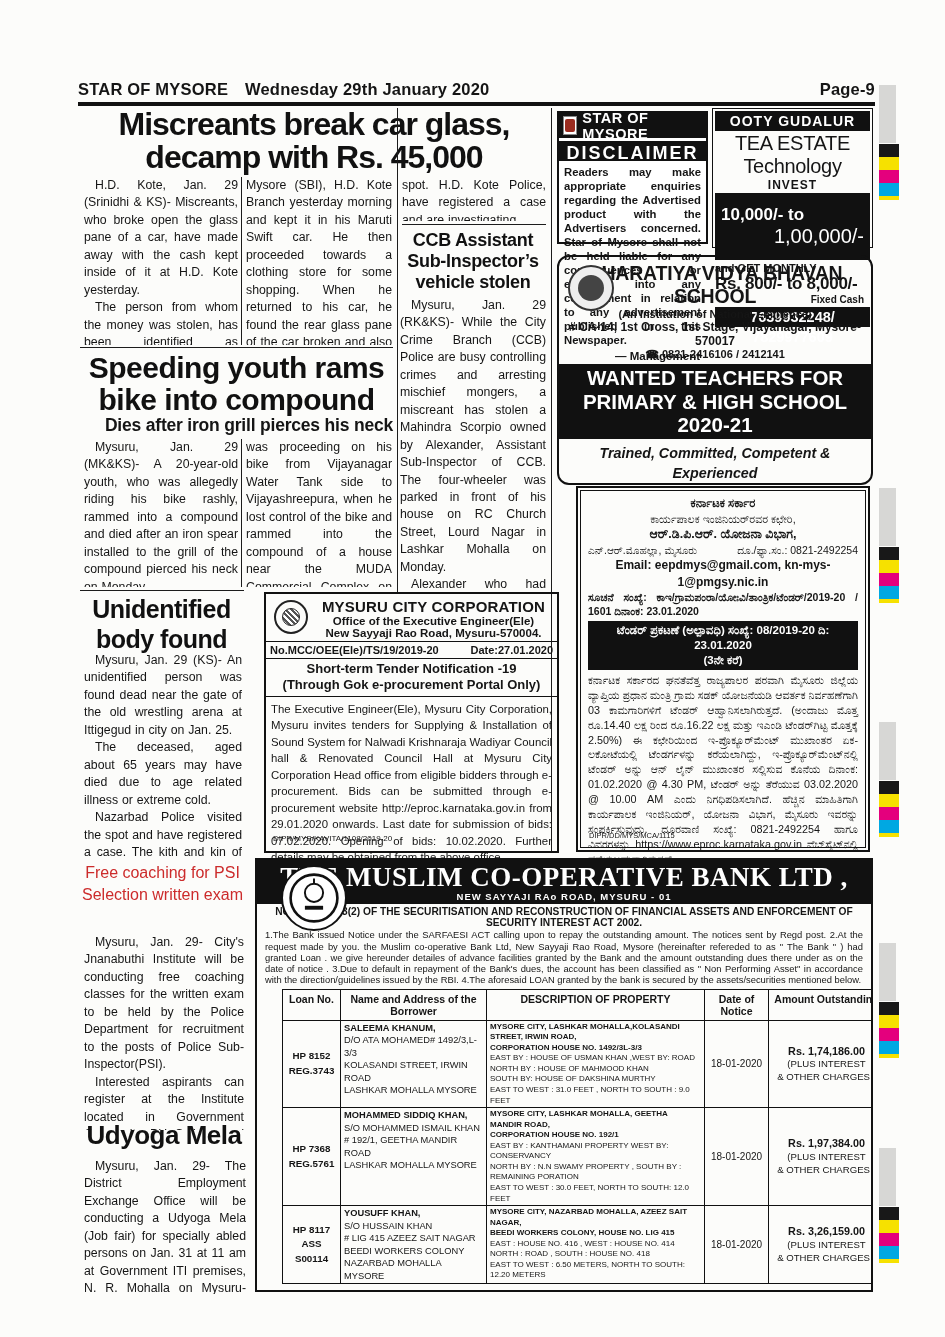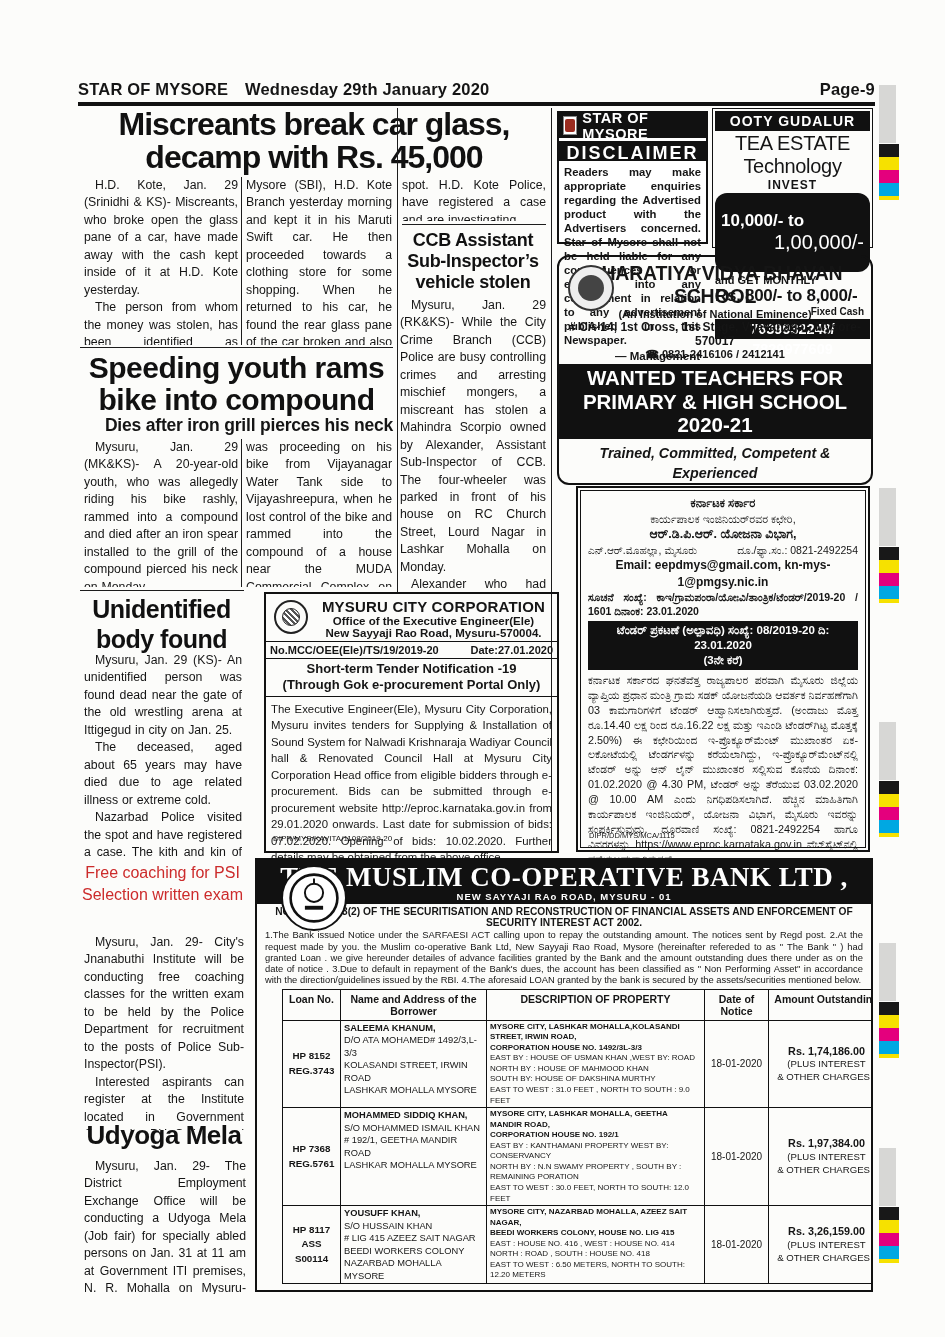--- a/index.html
+++ b/index.html
@@ -31,21 +31,21 @@
   .disc-logo{width:16px;height:19px;background:#fff;border:1px solid #888;display:flex;align-items:center;justify-content:center}
   .disc-logo i{display:block;width:10px;height:13px;background:#9b2c20;border-radius:2px}
   .disc-band2{height:20px;line-height:24px;font-size:18px;letter-spacing:2px;margin-top:3px}
   .disc-body{padding:4px 5px 2px 5px;font-size:11.3px;font-weight:bold;text-align:justify;line-height:1.24}
   .disc-mgmt{text-align:right;font-weight:bold;font-size:11.5px;padding:1px 6px 0 0}
   
   .ooty{border:1px solid #111;padding:2px}
   .ooty-band{height:20px;line-height:20px;font-size:14px;letter-spacing:1px}
   .ooty-tea{font-size:20px;font-weight:normal;text-align:center;letter-spacing:-.3px;margin-top:1px}
   .ooty-invest{font-size:12px;font-weight:bold;text-align:center;letter-spacing:1px}
-  .ooty-black{background:#111;color:#fff;border-radius:12px;padding:18px 6px;margin-top:1px}
+  .ooty-black{background:#111;color:#fff;border-radius:0;padding:12px 6px;margin-top:1px}
   .ooty-a{font-size:17px;font-weight:bold}
   .ooty-b{font-size:20px;font-weight:normal;text-align:right}
   .ooty-mo{font-size:11px;font-weight:bold;margin-top:2px}
   .ooty-rs{font-size:17px;font-weight:bold;letter-spacing:-.3px}
   .ooty-fc{font-size:10px;font-weight:bold;text-align:right;padding-right:6px}
   .ooty-ph{height:20px;line-height:20px;font-size:14.5px;margin-top:2px}
   
   .bvb{border:2.5px solid #111;border-radius:12px;overflow:hidden}
   .bvb-title{font-size:19.5px;font-weight:bold;text-align:center;margin-top:5px;letter-spacing:-.2px}
   .bvb-sub{font-size:11px;font-weight:bold;text-align:center}

